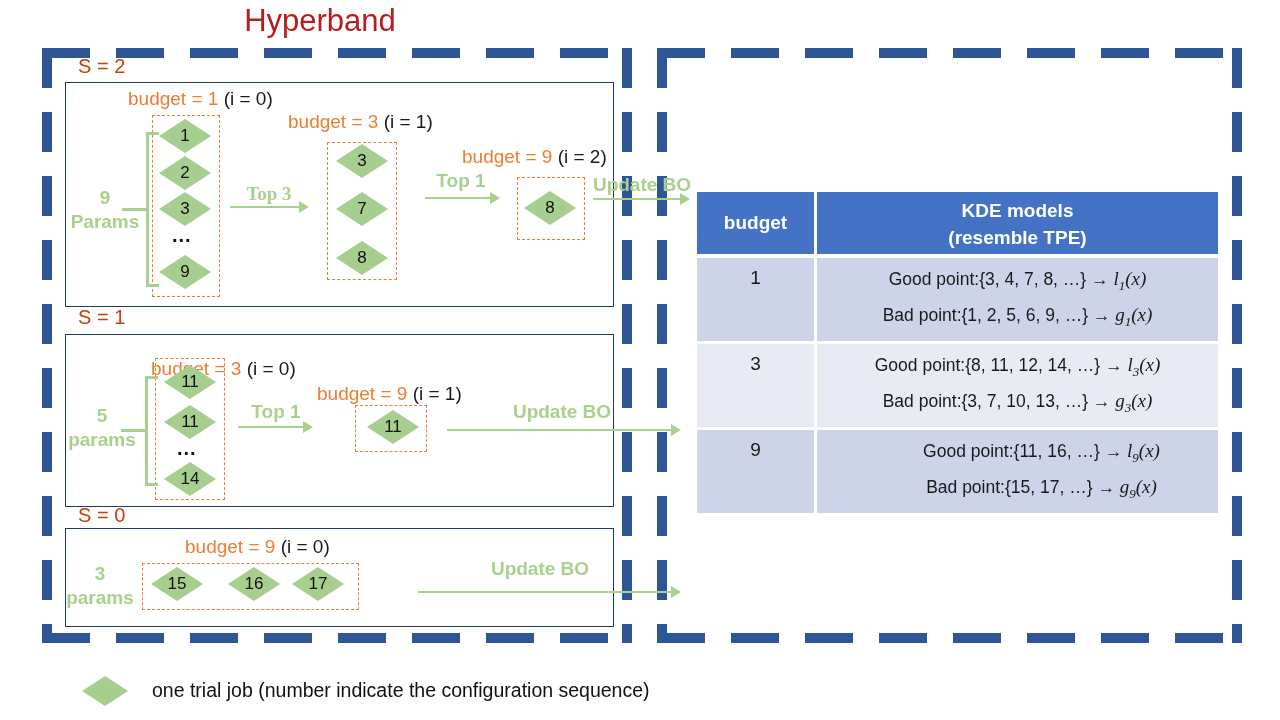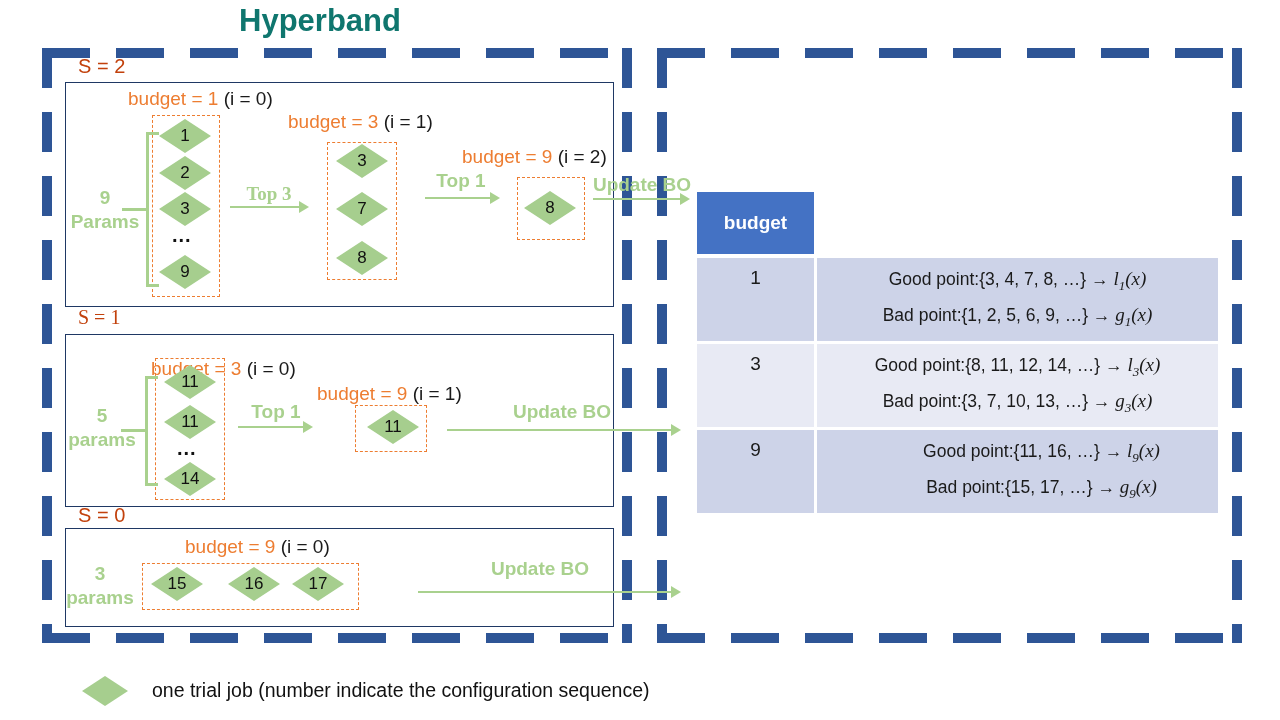--- a/index.html
+++ b/index.html
@@ -1,18 +1,18 @@
 <!DOCTYPE html>
 <html><head>
 <meta charset="utf-8">
 <style>
   html,body{margin:0;padding:0;background:#fff;}
   #stage{position:relative;width:1280px;height:720px;background:#fff;overflow:hidden;
          font-family:"Liberation Sans",sans-serif;color:#1a1a1a;}
-  .title{position:absolute;font-weight:bold;color:#0f766e;text-align:center;white-space:nowrap;}
+  .title{position:absolute;font-weight:normal;color:#b91c1c;text-align:center;white-space:nowrap;}
   .title-left{left:100px;top:3px;width:440px;font-size:31px;}
   .title-right{left:745px;top:4px;width:440px;font-size:27px;}
 
   
   .dash-box{position:absolute;z-index:1;}
   .dash-box .eh,.dash-box .ev{position:absolute;}
   .dash-box .eh{left:0;right:0;height:10px;
     background:repeating-linear-gradient(to right,#2E5596 0 48px,transparent 48px 74px);}
   .dash-box .ev{top:0;bottom:0;width:10px;
     background:repeating-linear-gradient(to bottom,#2E5596 0 40px,transparent 40px 64px);}
@@ -137,21 +137,21 @@
   <div class="orect" style="left:517px;top:177px;width:66px;height:61px;"></div>
   <div class="diamond" style="left:524px;top:191px;">
       <span>8</span>
     </div>
 
   <div class="alabel" style="left:592px;top:174px;width:100px;">Update BO</div>
   <div class="arrow" style="left:593px;top:198px;width:88px;">
       <i class="head"></i>
     </div>
 
-  <div class="s-label" style="left:78px;top:306px;font-family:Liberation Serif, serif;">S = 1</div>
+  <div class="s-label" style="left:78px;top:306px;">S = 1</div>
   <div class="sec-box" style="left:65px;top:334px;width:547px;height:171px;"></div>
 
   <div class="blabel" style="left:151px;top:337px;margin-top:21px;">
     <span class="o">budget = 3 </span><span class="k">(i = 0)</span>
   </div>
   <div class="orect" style="left:155px;top:358px;width:68px;height:140px;"></div>
   <div class="diamond" style="left:164px;top:365px;">
       <span>11</span>
     </div>
   <div class="diamond" style="left:164px;top:405px;">
@@ -211,20 +211,24 @@
     <div>3</div>
     <div>params</div>
   </div>
 
   <div class="alabel" style="left:488px;top:558px;width:104px;">Update BO</div>
   <div class="arrow" style="left:418px;top:591px;width:254px;">
       <i class="head"></i>
     </div>
 
   <div class="tcell th th-budget" style="left:697px;top:192px;width:117px;height:62px;">budget</div>
+  <div class="tcell th th-kde" style="left:817px;top:192px;width:401px;height:62px;">
+    <div>KDE models</div>
+    <div>(resemble TPE)</div>
+  </div>
 
   <div class="tcell row-dark td-budget" style="left:697px;top:258px;width:117px;height:83px;">1</div>
   <div class="tcell row-dark td-kde" style="left:817px;top:258px;width:401px;height:83px;">
     <div><span>Good point:{3, 4, 7, 8, …} → </span><span class="math"><i>l</i><sub>1</sub><i>(x)</i></span></div>
     <div><span>Bad point:{1, 2, 5, 6, 9, …} → </span><span class="math"><i>g</i><sub>1</sub><i>(x)</i></span></div>
   </div>
 
   <div class="tcell row-light td-budget" style="left:697px;top:344px;width:117px;height:83px;">3</div>
   <div class="tcell row-light td-kde" style="left:817px;top:344px;width:401px;height:83px;">
     <div><span>Good point:{8, 11, 12, 14, …} → </span><span class="math"><i>l</i><sub>3</sub><i>(x)</i></span></div>

